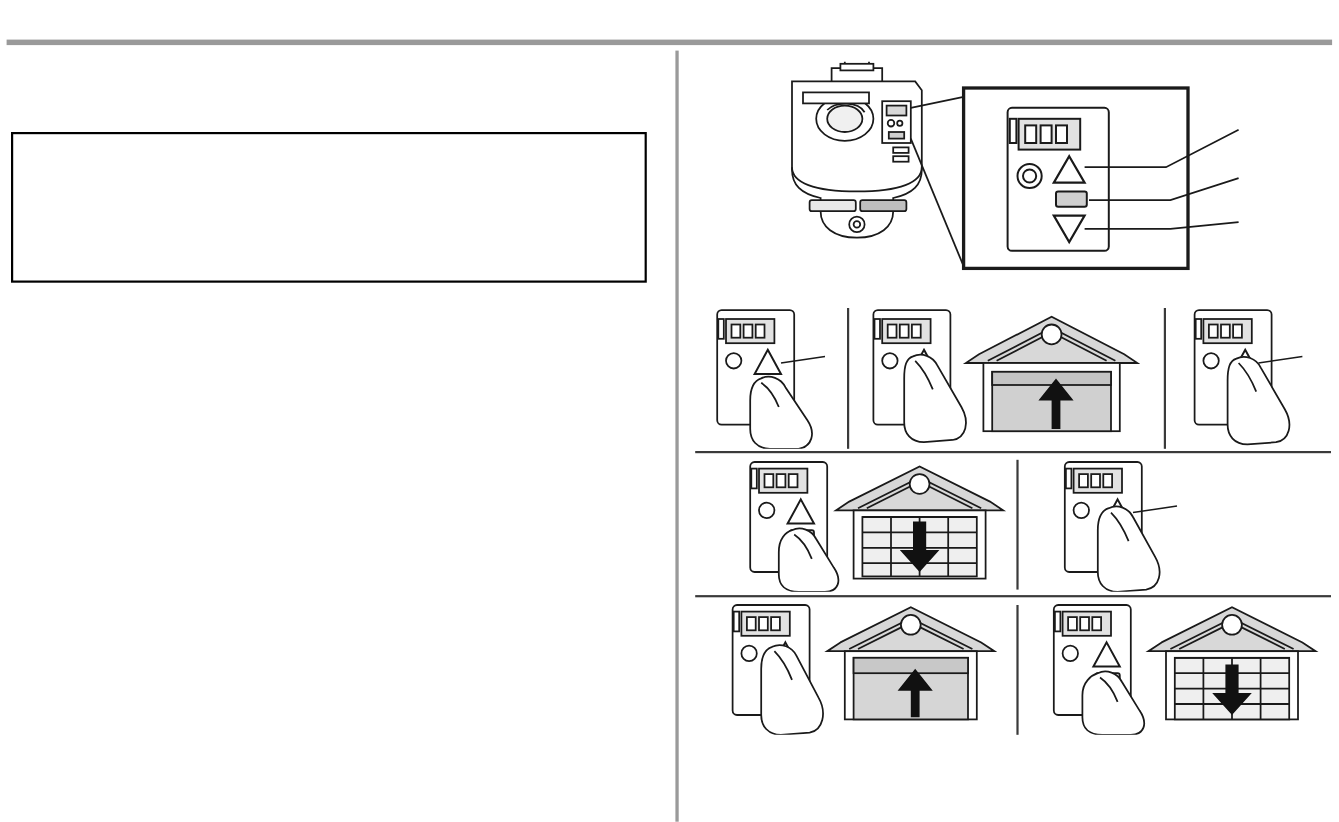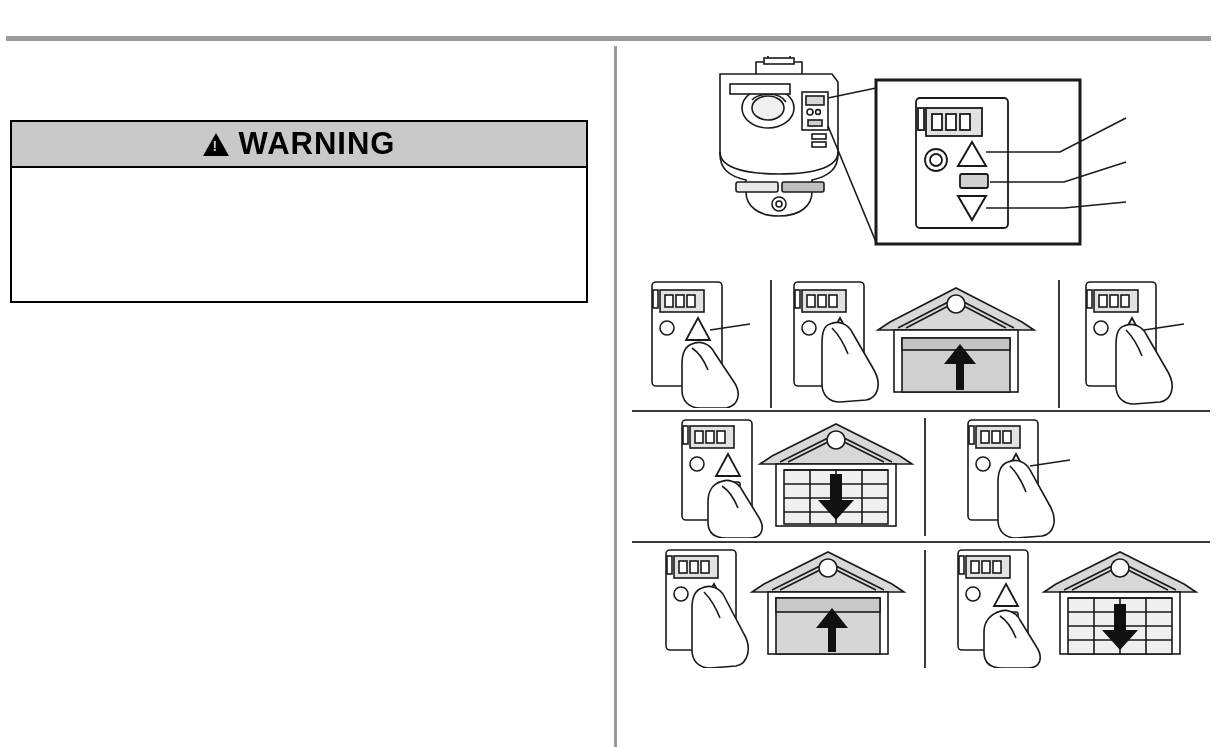--- a/index.html
+++ b/index.html
@@ -117,26 +117,20 @@
 
   svg { display: block; }
 </style>
 </head>
 <body>
 
 <div class="top-rule"></div>
 <div class="col-divider"></div>
 
 <div class="warning-box">
-  <div class="warning-header">
-    <div class="warning-header-inner">
-      <span class="warning-tri"></span>
-      <span class="warning-title">WARNING</span>
-    </div>
-  </div>
   <div class="warning-body">
     <p></p>
     <p></p>
     <p></p>
     <p></p>
   </div>
 </div>
 
 <div class="figures">
 

